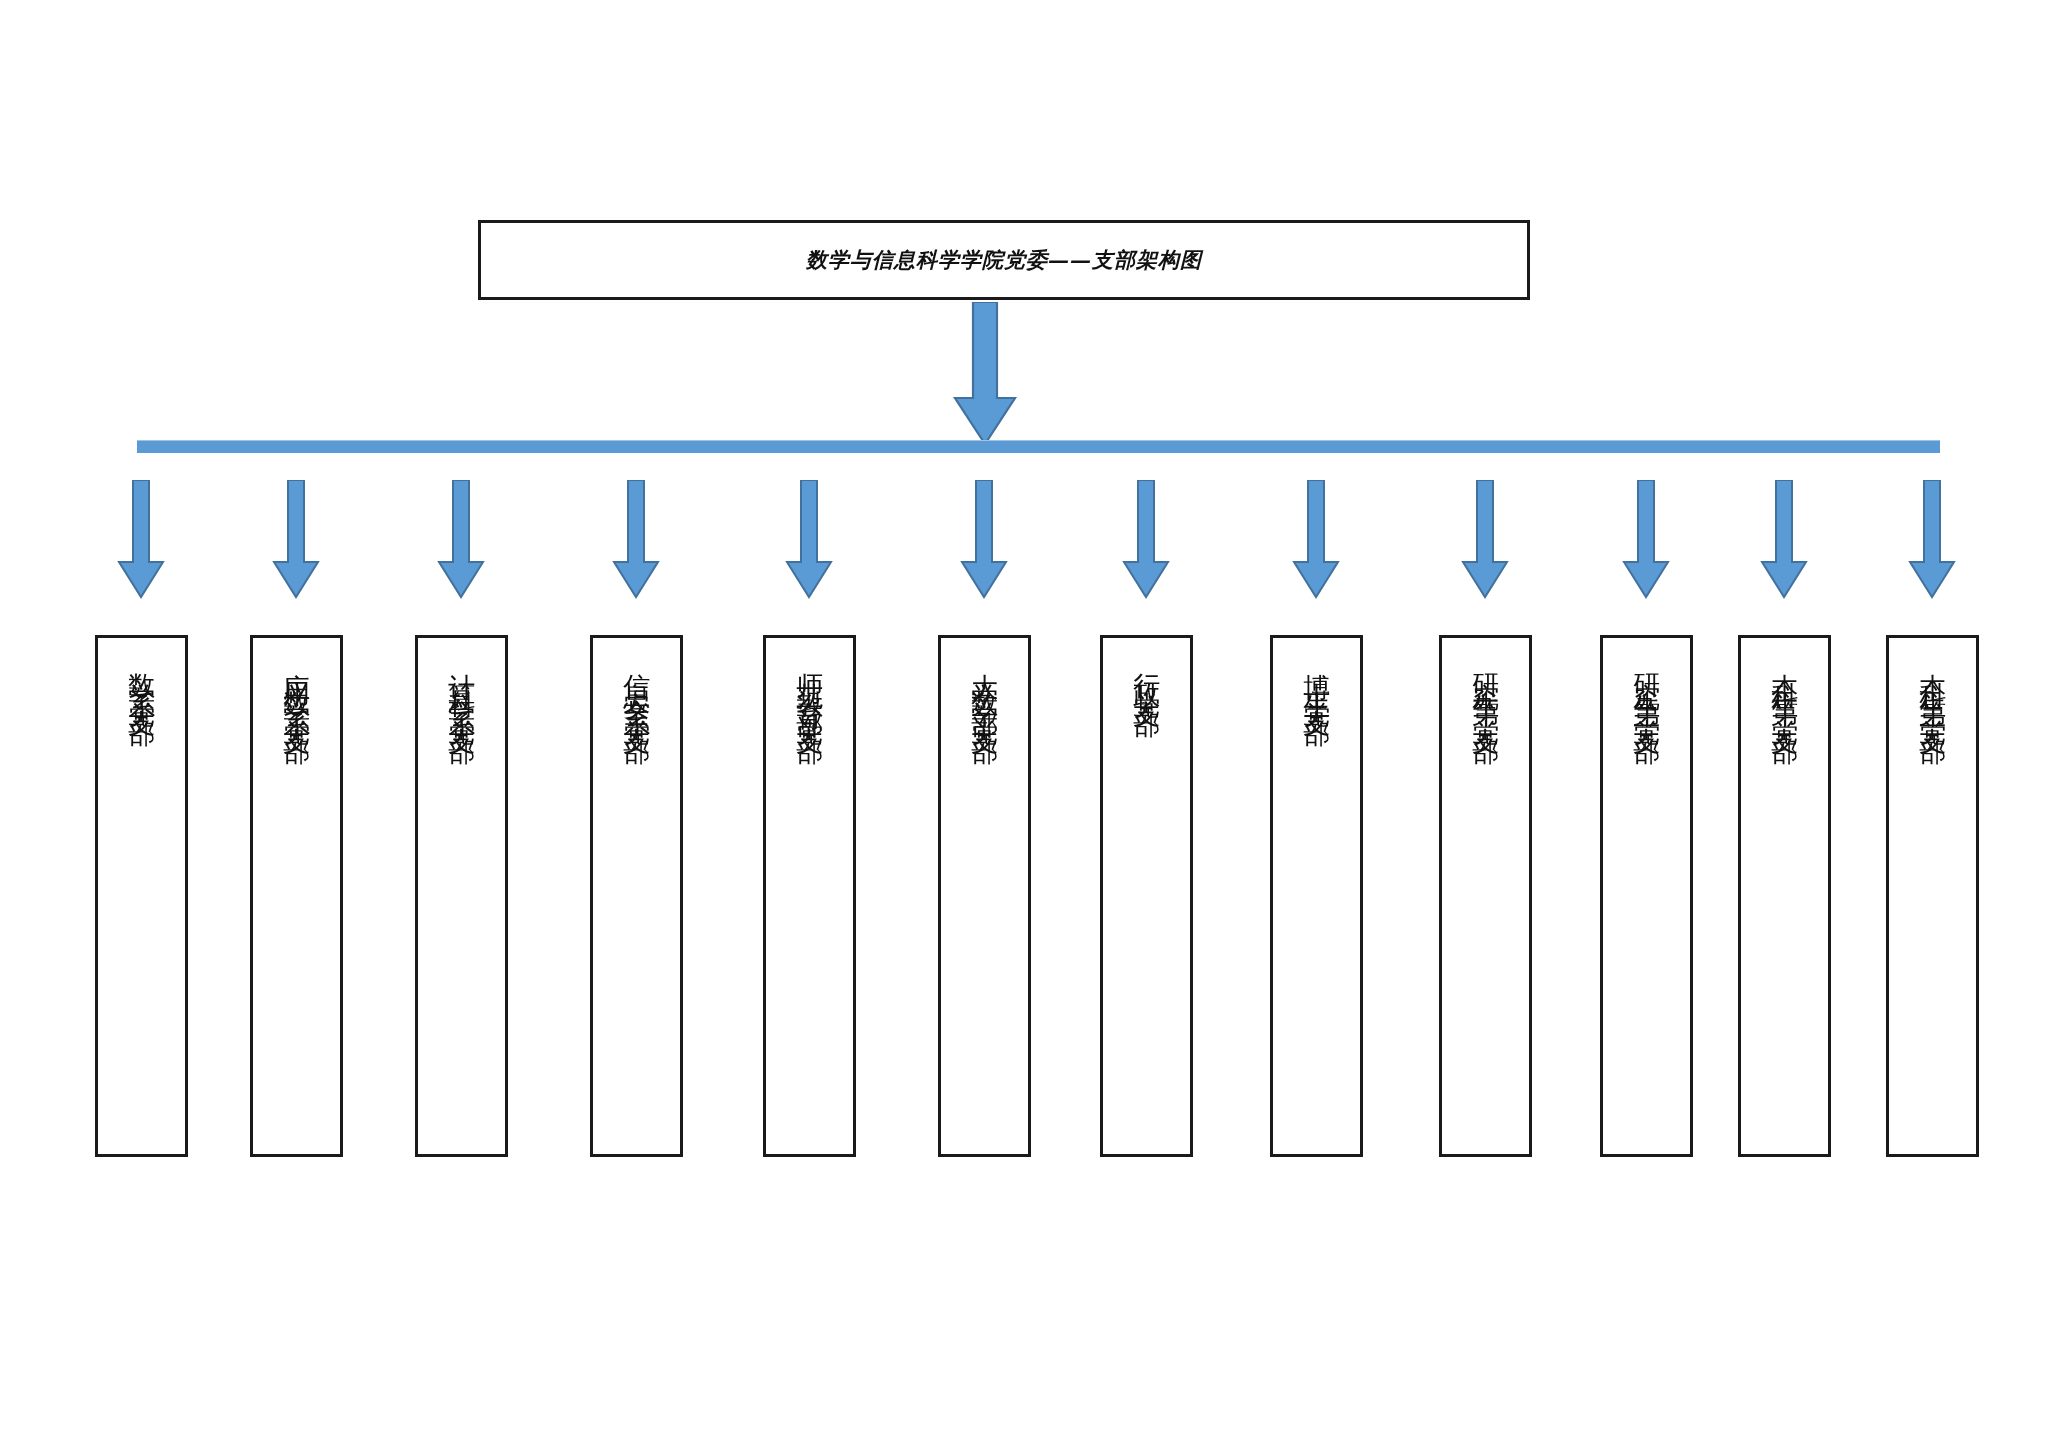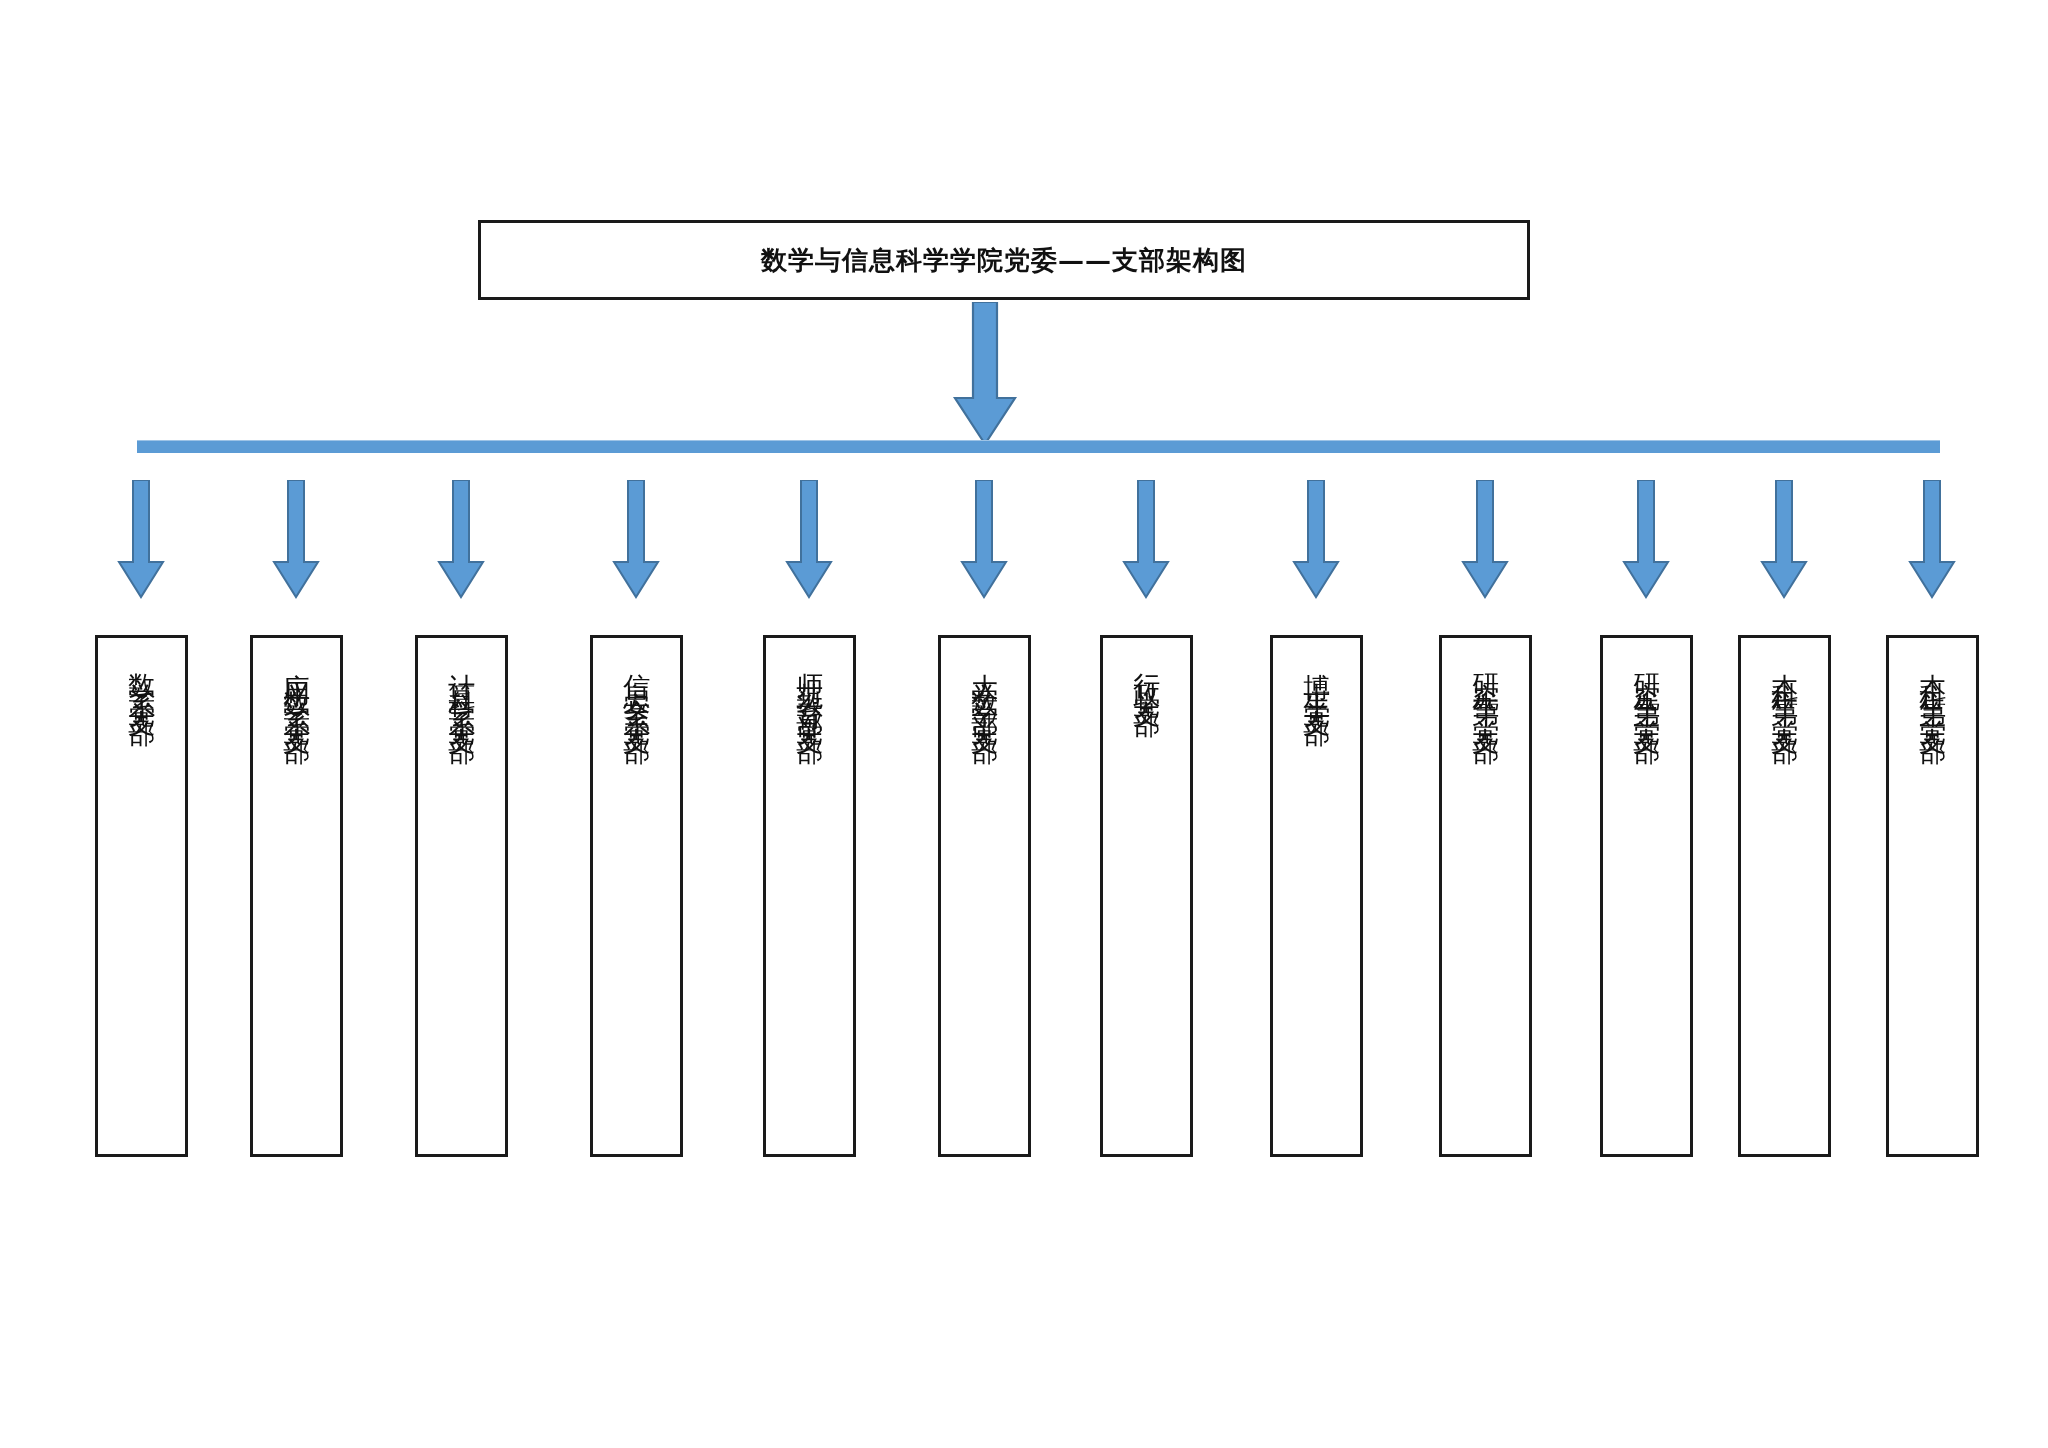--- a/index.html
+++ b/index.html
@@ -27,25 +27,26 @@
     height: 80px;
     border: 3px solid #1a1a1a;
     background: #ffffff;
     box-sizing: border-box;
     display: flex;
     align-items: center;
     justify-content: center;
   }
   .title-text {
     font-family: "DejaVu Serif", "Liberation Serif", serif;
-    font-size: 26px;
+    font-size: 21px;
     font-weight: 700;
     color: #111111;
     letter-spacing: 1px;
     white-space: nowrap;
+    font-style: italic;
   }
 
   
   .main-arrow {
     position: absolute;
     left: 947px;
     top: 302px;
     width: 76px;
     height: 148px;
   }

